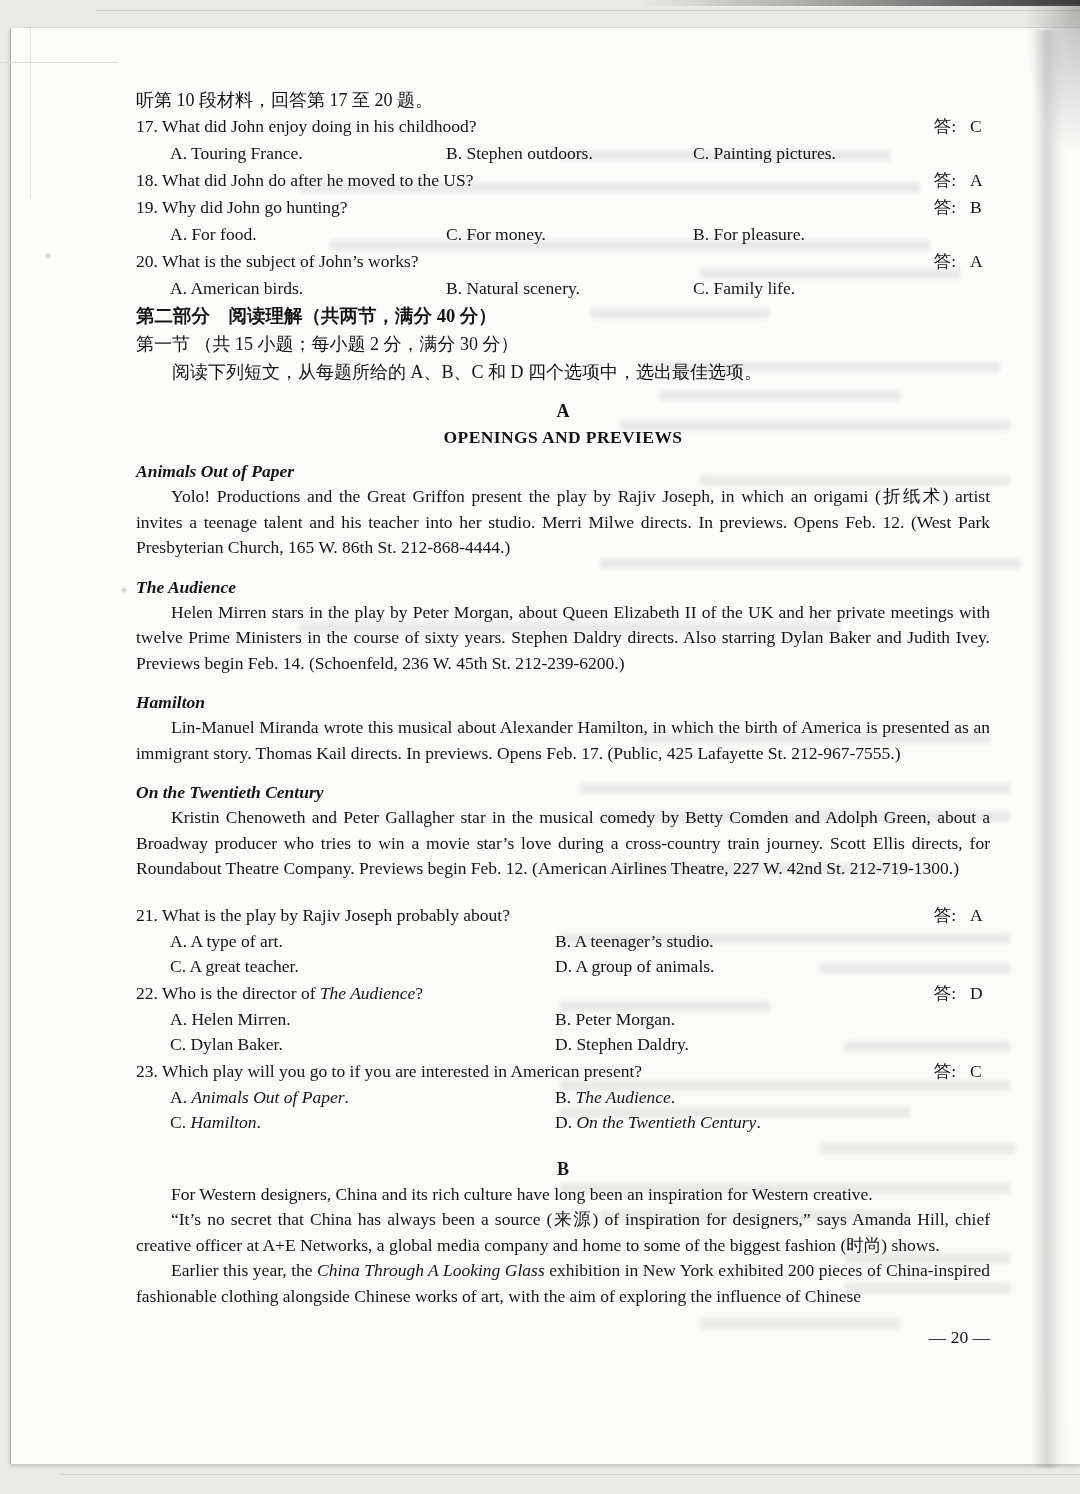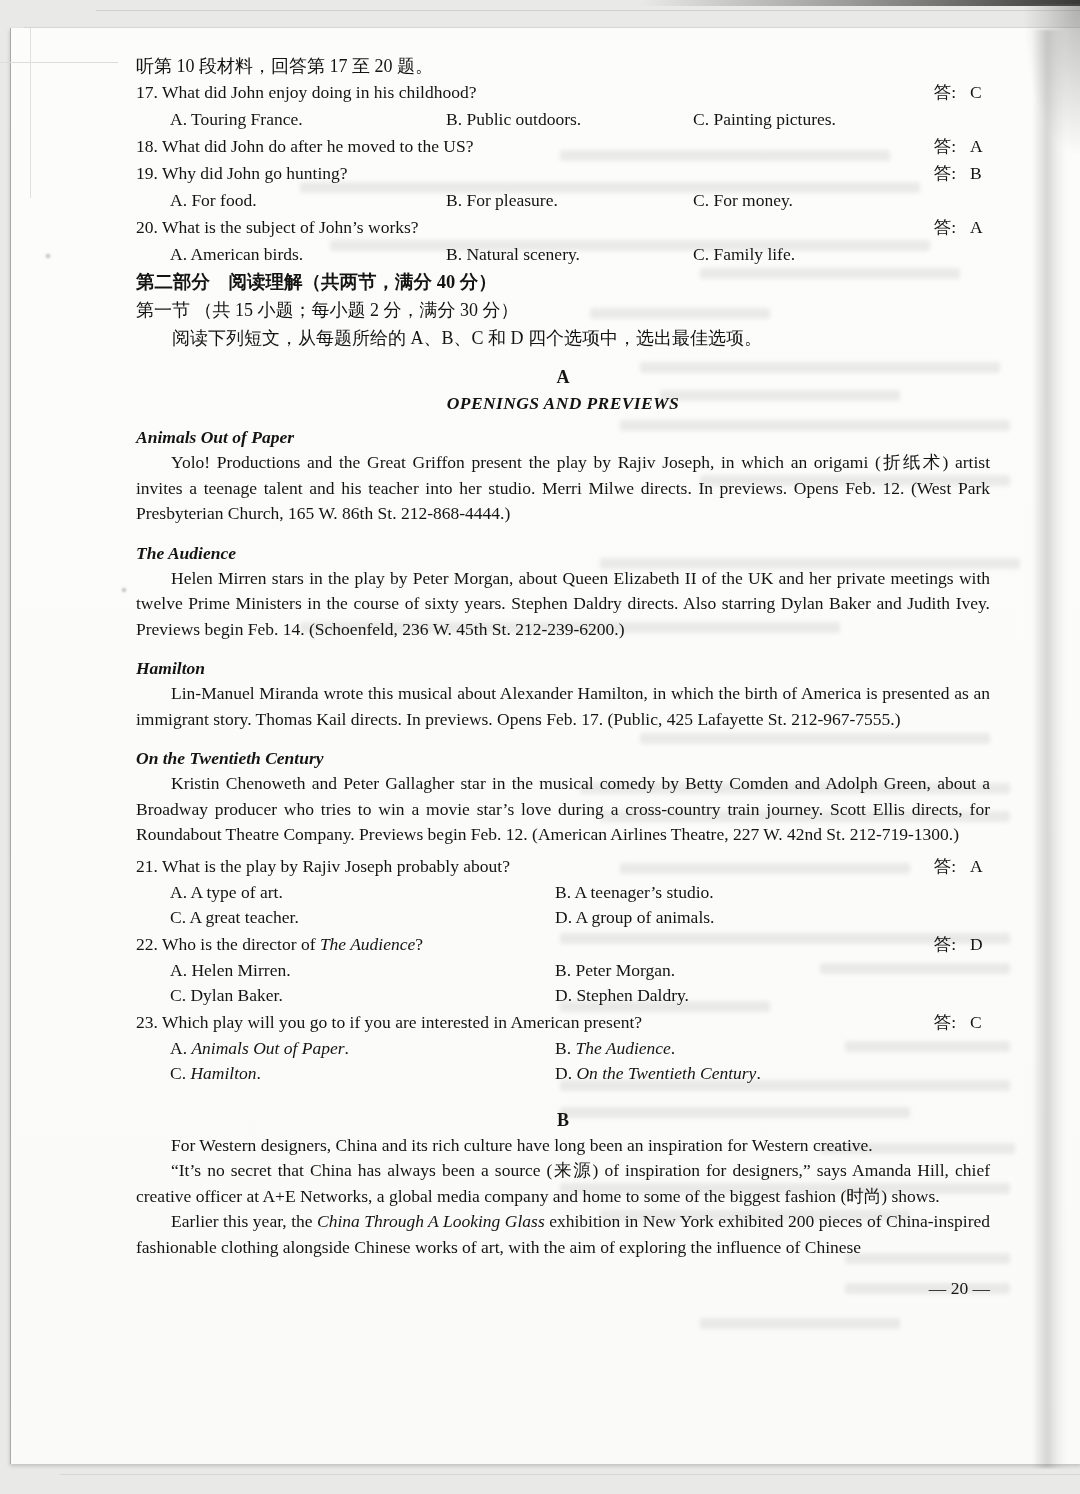--- a/index.html
+++ b/index.html
@@ -44,36 +44,36 @@
   
   .ghost{
     position:absolute;height:11px;border-radius:2px;
     background:#8f8f8f;opacity:.16;filter:blur(2px);z-index:2;
   }
   
   .content{
     position:absolute;left:136px;top:0;width:854px;
     font-size:17.5px;line-height:26px;z-index:5;
   }
-  .listening-intro{padding-top:53px;font-size:18px;}
+  .listening-intro{padding-top:87px;font-size:18px;}
   .qline{display:flex;justify-content:space-between;align-items:baseline;line-height:27px;gap:40px;}
   .qtext{flex:1 1 auto;}
   .ans{display:flex;flex:0 0 auto;padding-right:4px;}
   .ans-label{margin-right:14px;font-size:17.5px;}
   .ans-letter{font-size:17.5px;min-width:16px;text-align:left;}
   .opts3{display:grid;grid-template-columns:276px 247px auto;padding-left:34px;line-height:27px;}
   .part-heading{font-weight:bold;font-size:18.5px;line-height:28px;}
   .section-heading{font-size:18px;line-height:28px;}
   .instruction{font-size:18px;line-height:28px;text-indent:36px;}
   .passage-label{margin-top:12px;text-align:center;font-weight:bold;font-size:18px;line-height:26px;}
-  .passage-title{text-align:center;font-weight:bold;font-size:17.5px;line-height:26px;letter-spacing:.4px;font-style:italic;}
+  .passage-title{text-align:center;font-weight:bold;font-size:17.5px;line-height:26px;letter-spacing:.4px;}
   .entry-title{margin-top:8px;font-weight:bold;font-style:italic;line-height:26px;font-size:17.5px;}
   .entry-title.gap{margin-top:13px;}
   .entry-body{margin:0;text-align:justify;text-indent:35px;line-height:25.5px;}
-  .rq-first{margin-top:5px;}
+  .rq-first{margin-top:20px;}
   .opts2{display:grid;grid-template-columns:385px auto;padding-left:34px;line-height:25.5px;}
   .b-label{margin-top:20px;text-align:center;font-weight:bold;font-size:18px;line-height:26px;}
   .bpara{margin:0;text-align:justify;text-indent:35px;line-height:25.5px;}
   .page-number{margin-top:15px;text-align:right;font-size:17.5px;}
   .it{font-style:italic;}
 </style>
 </head>
 <body>
 
 <div class="paper"></div>
@@ -124,41 +124,41 @@
   <div>
       <div class="qline">
         <span class="qtext">17. What did John enjoy doing in his childhood?</span>
         <span class="ans">
           <span class="ans-label">答:</span>
           <span class="ans-letter">C</span>
         </span>
       </div>
       <div class="opts3">
         <span class="opt">A. Touring France.</span>
-        <span class="opt">B. Public outdoors.</span>
+        <span class="opt">B. Stephen outdoors.</span>
         <span class="opt">C. Painting pictures.</span>
       </div>
       <div class="qline">
         <span class="qtext">18. What did John do after he moved to the US?</span>
         <span class="ans">
           <span class="ans-label">答:</span>
           <span class="ans-letter">A</span>
         </span>
       </div>
       <div class="qline">
         <span class="qtext">19. Why did John go hunting?</span>
         <span class="ans">
           <span class="ans-label">答:</span>
           <span class="ans-letter">B</span>
         </span>
       </div>
       <div class="opts3">
         <span class="opt">A. For food.</span>
+        <span class="opt">C. For money.</span>
         <span class="opt">B. For pleasure.</span>
-        <span class="opt">C. For money.</span>
       </div>
       <div class="qline">
         <span class="qtext">20. What is the subject of John’s works?</span>
         <span class="ans">
           <span class="ans-label">答:</span>
           <span class="ans-letter">A</span>
         </span>
       </div>
       <div class="opts3">
         <span class="opt">A. American birds.</span>

